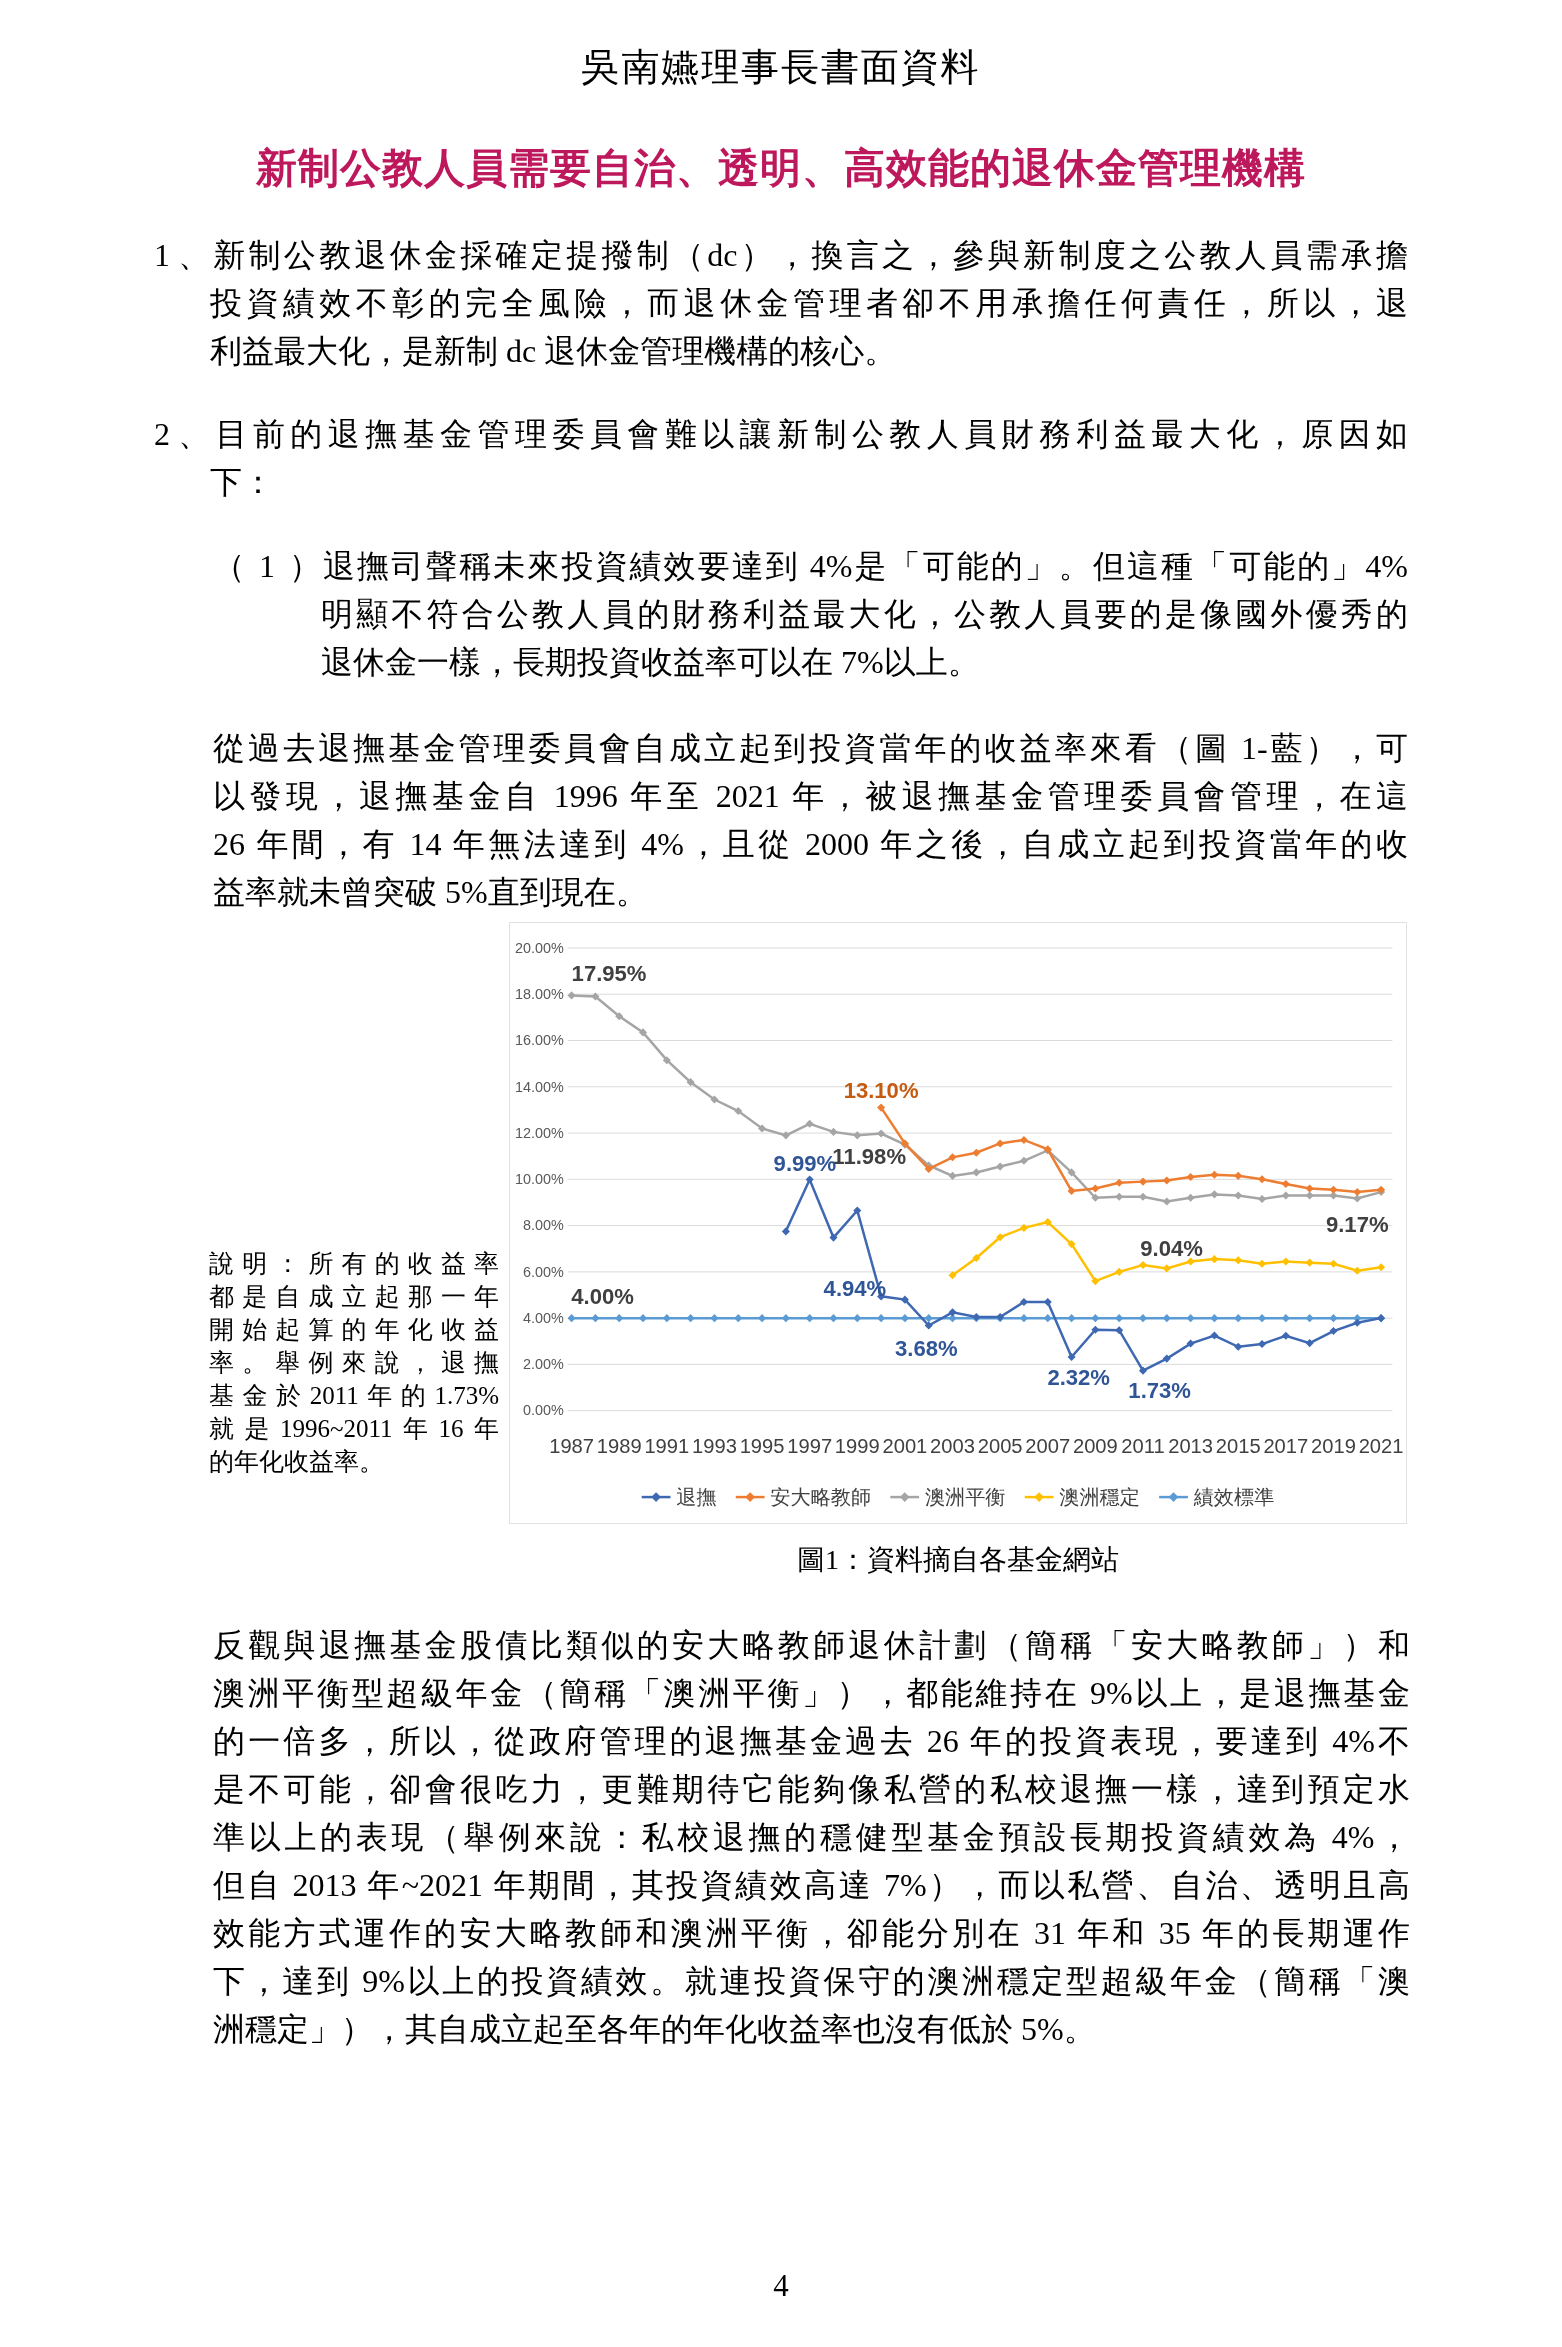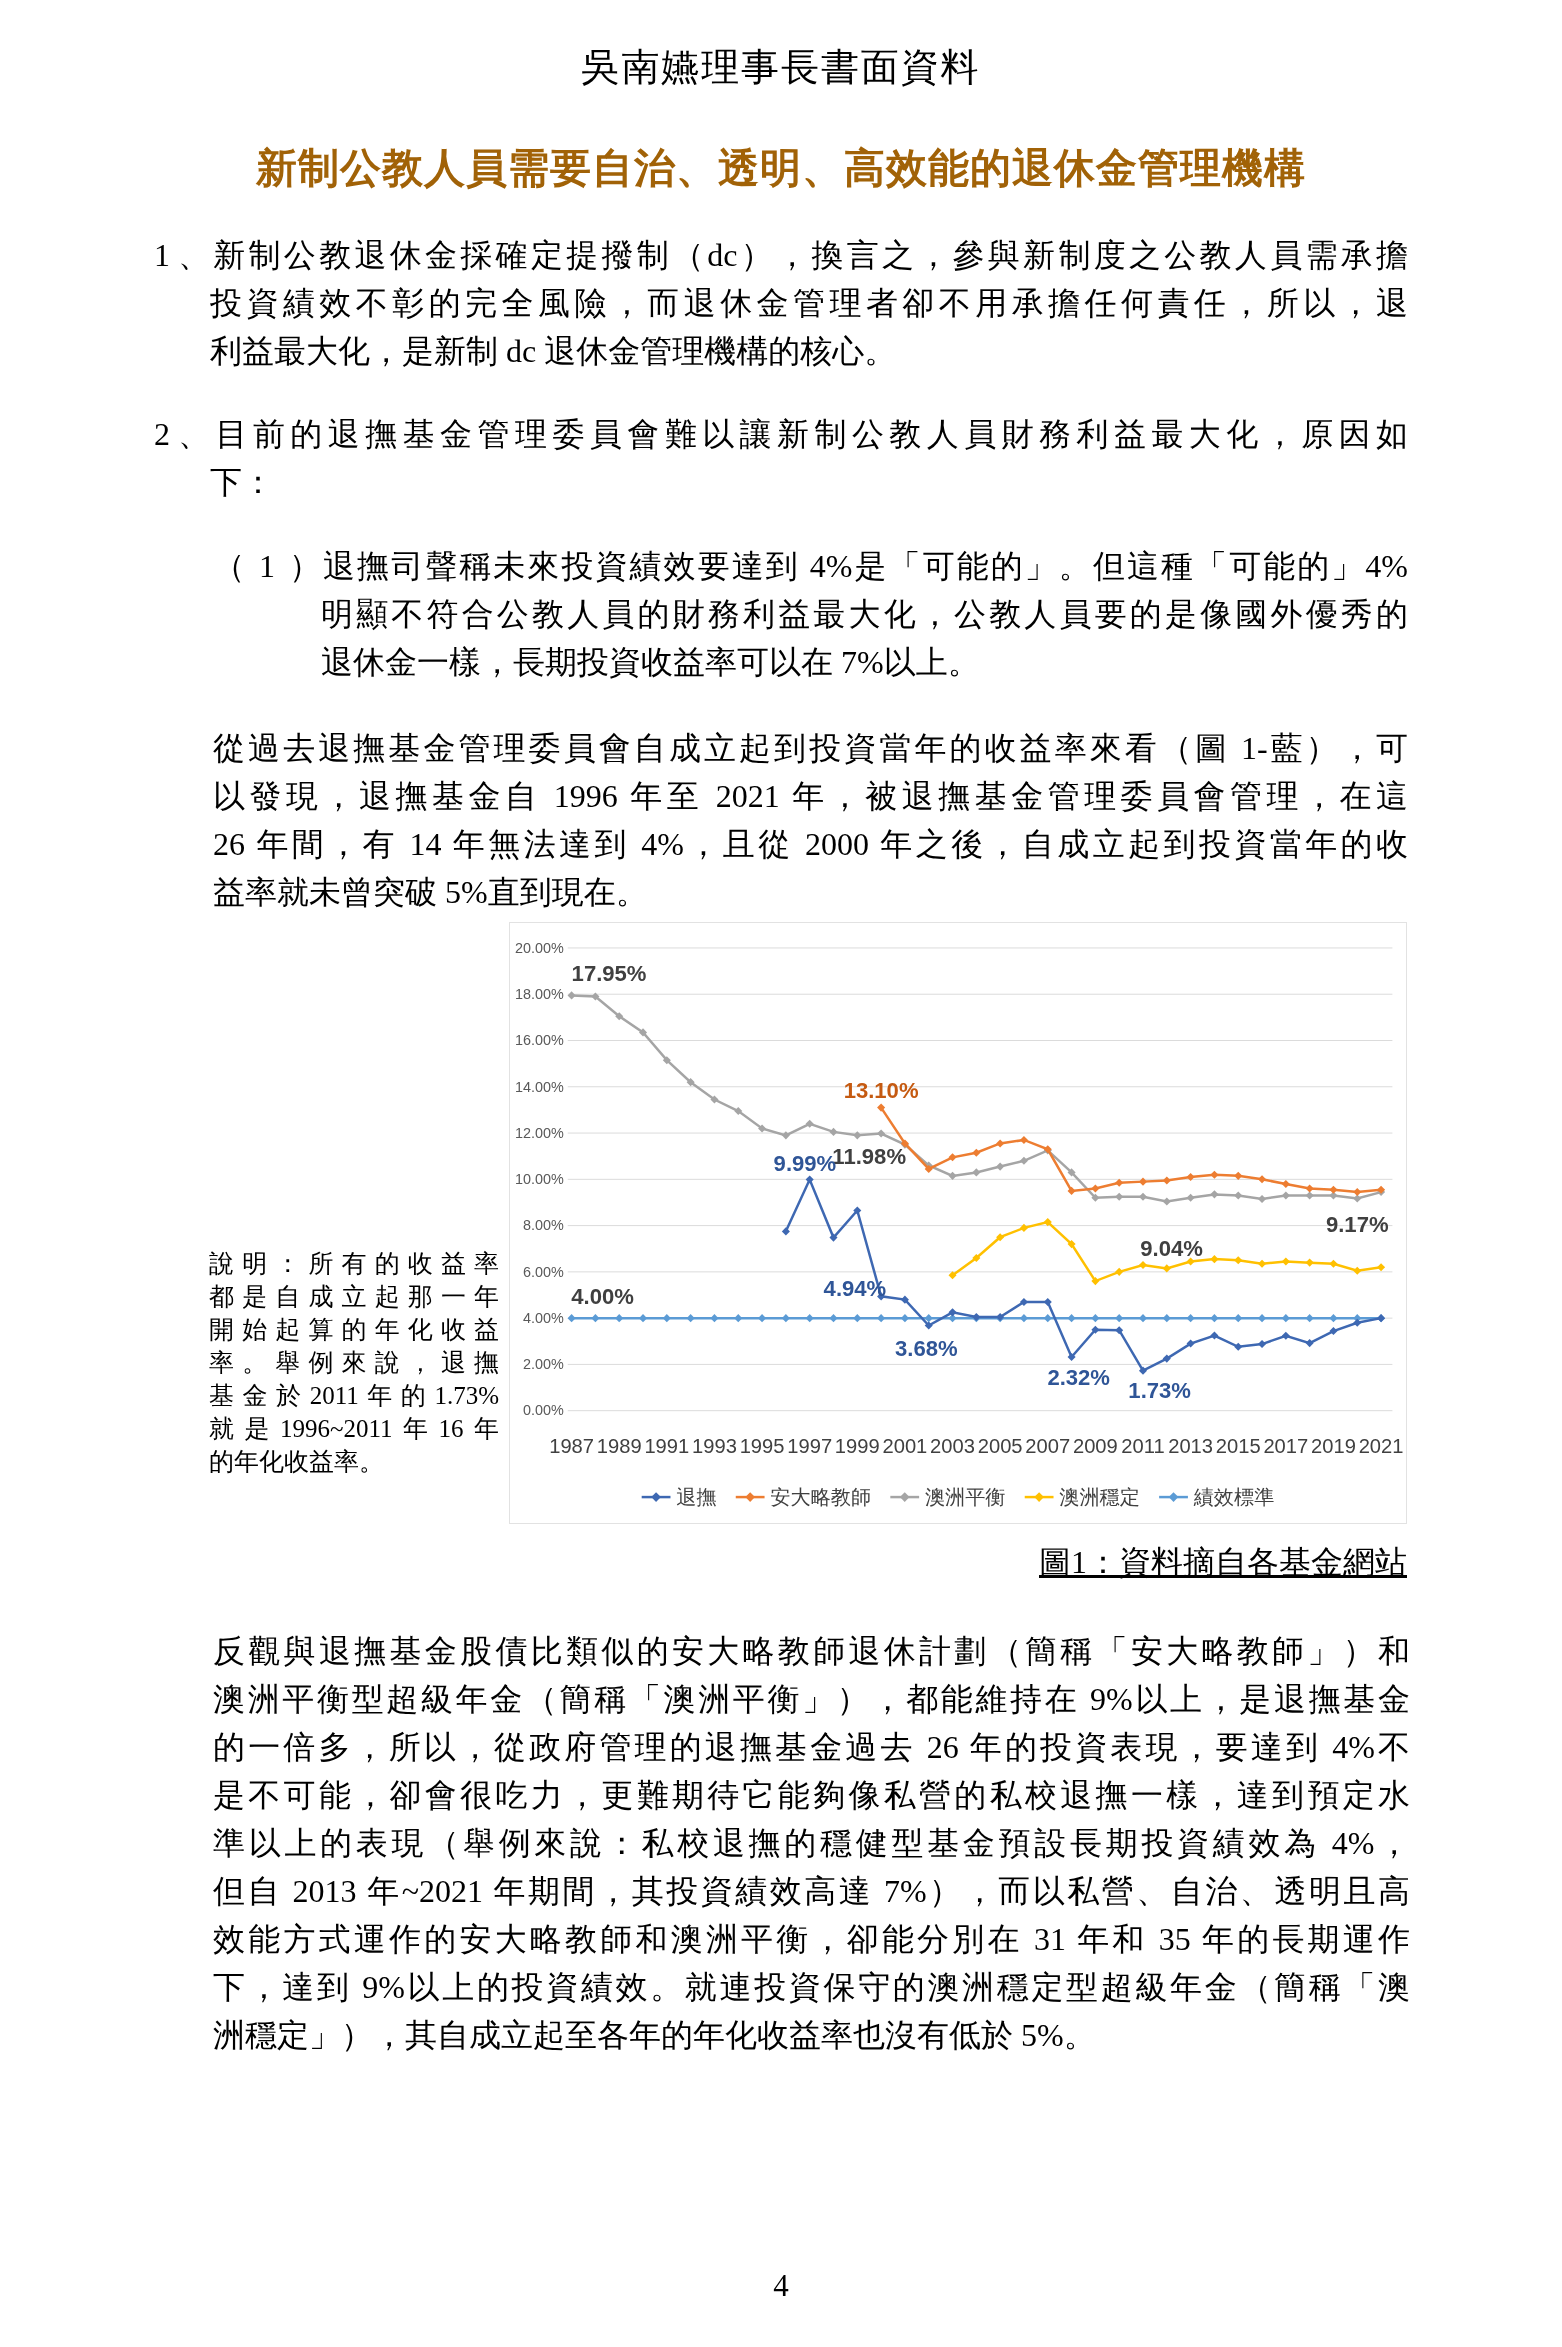--- a/index.html
+++ b/index.html
@@ -1,35 +1,35 @@
 <!DOCTYPE html>
 <html><head>
 <meta charset="utf-8">
 <style>
   html,body{margin:0;padding:0;background:#ffffff;}
   .page{position:relative;width:1562px;height:2348px;background:#ffffff;overflow:hidden;
         font-family:"Liberation Serif","DejaVu Serif",serif;color:#000;}
   .doc-header{padding-top:42px;text-align:center;font-size:38px;letter-spacing:1.9px;}
-  .doc-title{margin-top:48px;text-align:center;font-size:41px;font-weight:bold;color:#a16207;letter-spacing:1px;}
+  .doc-title{margin-top:48px;text-align:center;font-size:41px;font-weight:bold;color:#be185d;letter-spacing:1px;}
   .para{font-size:32px;line-height:48px;}
   .pline{text-align:justify;text-align-last:justify;}
   .pline.last{text-align-last:left;}
   .pmarker{display:inline-block;text-indent:0;text-align:left;}
   .p-num{margin:35px 154px 0 154px;padding-left:56px;}
   .p-item{margin:36px 154px 0 213px;padding-left:108px;}
   .p-plain{margin:38px 154px 0 213px;}
   .p-plain2{margin:42px 152px 0 213px;}
   .figure-row{display:flex;align-items:flex-start;margin-top:5.8px;}
   .fig-note{width:290px;margin-left:209px;margin-top:325px;font-size:25px;line-height:33px;}
   .nline{text-align:justify;text-align-last:justify;}
   .nline.last{text-align-last:left;}
   .chart-box{width:898px;height:602px;margin-left:9.6px;border:1px solid #e2e2e2;background:#fff;box-sizing:border-box;}
   .chart-box svg{display:block;}
   svg text{font-family:"Liberation Sans","DejaVu Sans",sans-serif;}
-  .fig-caption{margin-left:509px;width:898px;margin-top:17.3px;text-align:right;font-size:32px;text-decoration:underline;}
+  .fig-caption{margin-left:509px;width:898px;margin-top:17.3px;text-align:center;font-size:28px;}
   .page-num{position:absolute;left:0;right:0;bottom:44px;text-align:center;font-size:31px;}
 </style>
 </head>
 <body>
 
 <div class="page">
 
   <div class="doc-header">吳南嬿理事長書面資料</div>
 
   <div class="doc-title">新制公教人員需要自治、透明、高效能的退休金管理機構</div>

